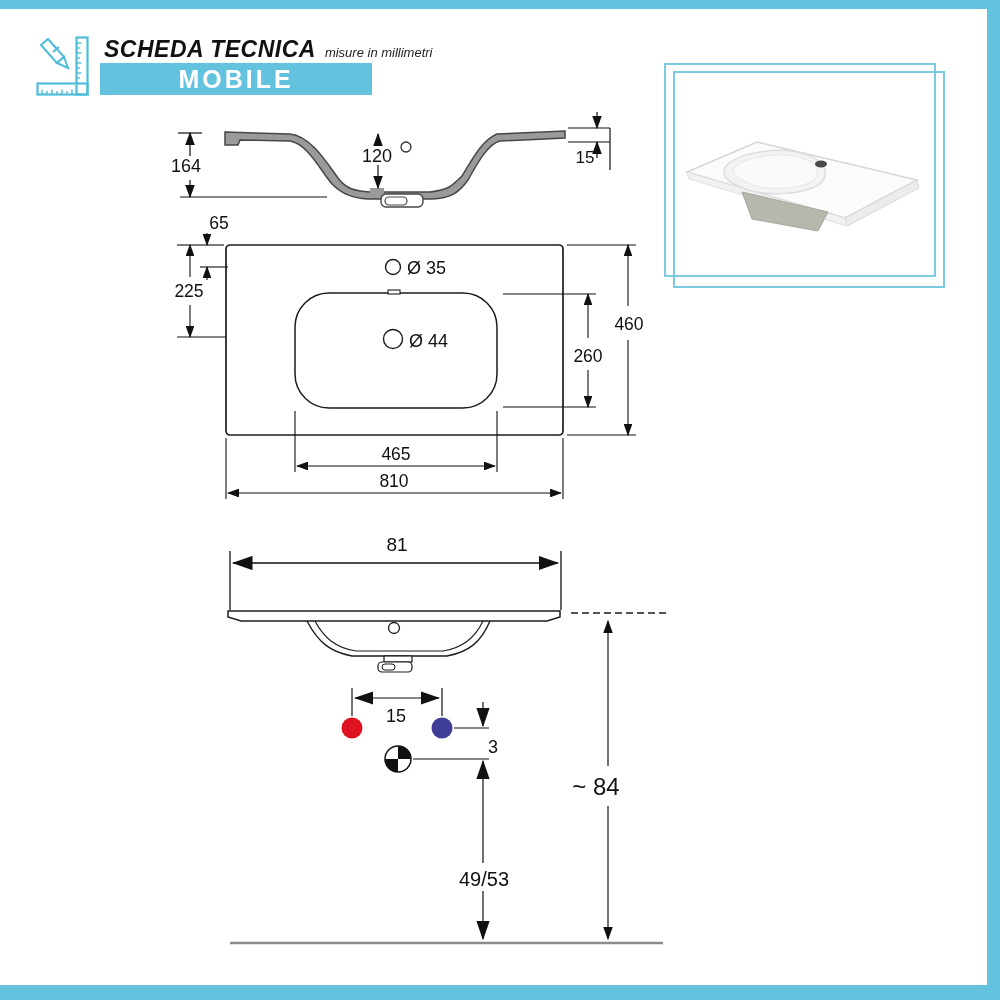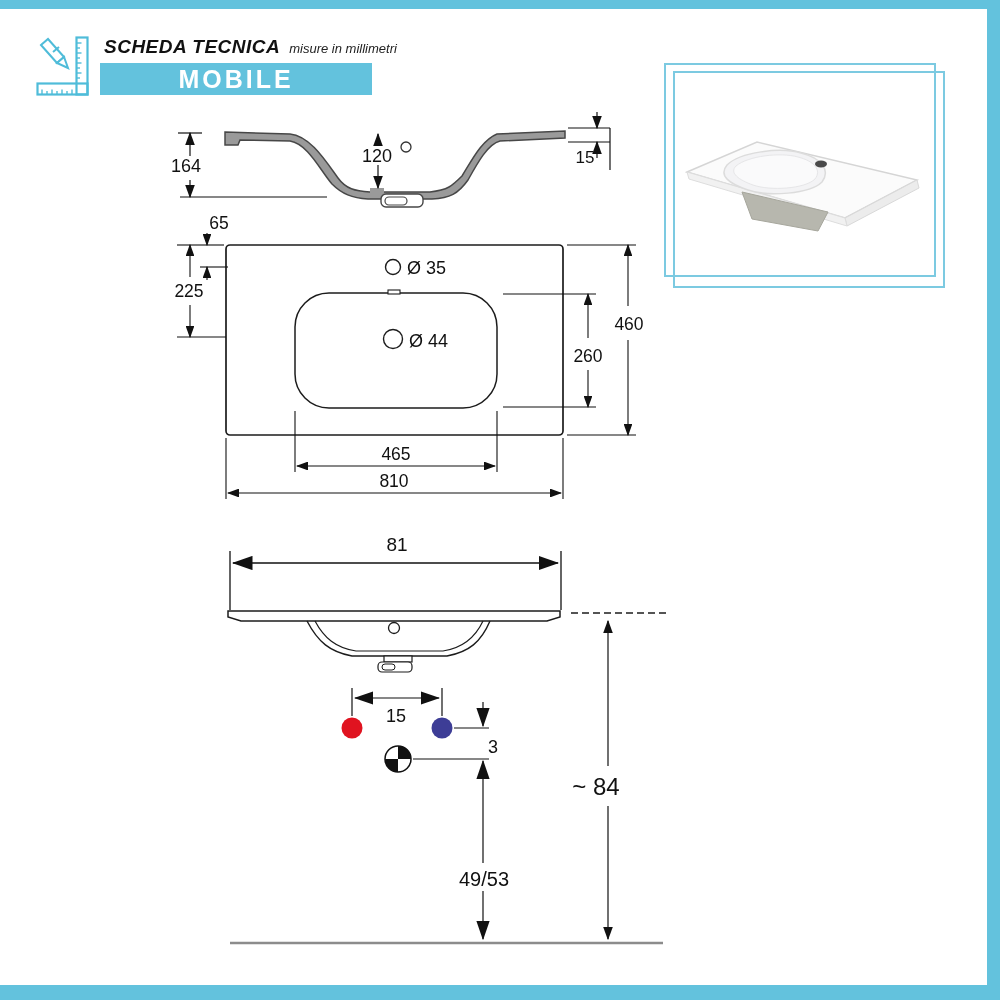--- a/index.html
+++ b/index.html
@@ -6,21 +6,21 @@
   .page{position:relative;width:1000px;height:1000px;background:#fff;overflow:hidden;
         font-family:"Liberation Sans",sans-serif;color:#111;}
   
   .bar{position:absolute;background:#63c2dd;}
   .bar-top{left:0;top:0;width:1000px;height:9px;}
   .bar-right{right:0;top:0;width:13px;height:1000px;}
   .bar-bottom{left:0;top:985px;width:1000px;height:15px;}
   
   .logo{position:absolute;left:36px;top:36px;width:64px;height:64px;}
   .titlebox{position:absolute;left:104px;top:36px;display:flex;align-items:baseline;gap:9px;}
-  .title{font-style:italic;font-weight:bold;font-size:19px;letter-spacing:.5px;}
+  .title{font-style:italic;font-weight:bold;font-size:23px;letter-spacing:.5px;}
   .subtitle{font-style:italic;font-size:13px;color:#222;}
   .banner{position:absolute;left:100px;top:63px;width:272px;height:32px;background:#63c2dd;
           color:#fff;font-weight:bold;font-size:25px;letter-spacing:3px;
           display:flex;align-items:center;justify-content:center;text-align:right;}
   
   .pbox{position:absolute;border:2px solid #7ccae1;background:transparent;}
   .pbox1{left:664px;top:63px;width:268px;height:210px;}
   .pbox2{left:673px;top:71px;width:268px;height:213px;}
   .photo{position:absolute;left:660px;top:60px;width:300px;height:240px;}
   .draw{position:absolute;left:0;top:0;width:1000px;height:1000px;}

